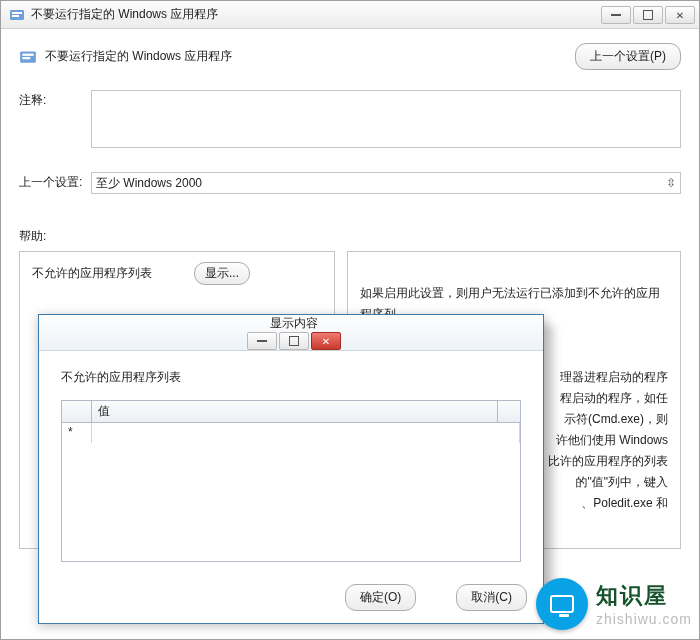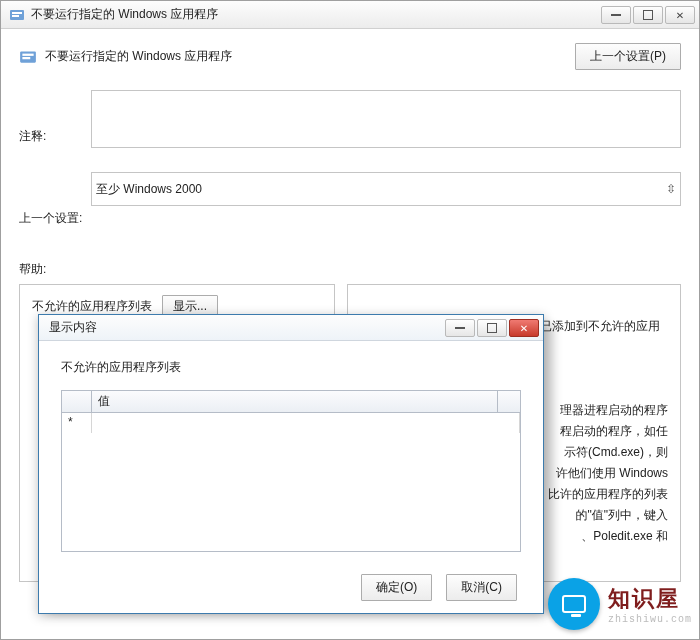--- a/index.html
+++ b/index.html
@@ -11,76 +11,76 @@
   .titlebar .ticon { width: 16px; height: 16px; margin-right: 6px; }
   .titlebar .ttxt { flex: 1; }
   .winbtns { display: flex; gap: 2px; }
   .wbtn { width: 30px; height: 18px; border: 1px solid #b9b9b9; background: linear-gradient(#fefefe,#e6e6e6); border-radius: 2px; display: flex; align-items: center; justify-content: center; cursor: default; }
 
   .body { padding: 14px 18px 12px 18px; }
 
   .hdr { display: flex; align-items: center; margin-bottom: 20px; }
   .hdr .hicon { width: 18px; height: 18px; margin-right: 8px; }
   .hdr .hnav { margin-left: auto; display: flex; gap: 10px; }
-  .btn { background: linear-gradient(#fdfdfd,#ececec); border: 1px solid #acacac; border-radius: 1px; padding: 4px 14px; cursor: default; }
+  .btn { background: linear-gradient(#fdfdfd,#ececec); border: 1px solid #acacac; border-radius: 11px; padding: 4px 14px; cursor: default; margin-left: 32px; }
   .btn.sm { padding: 2px 10px; }
 
   .cfgrow { display: flex; }
   .radiocol { width: 90px; }
   .radiocol label { display: flex; align-items: center; gap: 5px; margin-bottom: 14px; cursor: default; }
   .radiocol .u { text-decoration: underline; }
   .radiocol input[type=radio]{ width:14px; height:14px; }
 
   .fieldcol { flex: 1; display: grid; grid-template-columns: 72px 1fr; row-gap: 24px; align-items: start; }
-  .fieldcol .lbl { padding-top: 2px; margin-top: 36px; }
+  .fieldcol .lbl { padding-top: 2px; }
   .ta { width: 100%; height: 58px; border: 1px solid #c5c5c5; resize: none; background:#fff; }
-  .sel { width: 100%; height: 34px; border: 1px solid #c5c5c5; padding: 2px 4px; background:#fff; display:flex; align-items:center; }
+  .sel { width: 100%; height: 22px; border: 1px solid #c5c5c5; padding: 2px 4px; background:#fff; display:flex; align-items:center; }
   .sel .caret { margin-left:auto; color:#555; }
 
   .sectionlabels { display: flex; margin-top: 34px; margin-bottom: 6px; }
   .sectionlabels .l { width: 316px; }
   .panes { display: flex; gap: 12px; }
   .pane { border: 1px solid #c5c5c5; padding: 10px 12px; background:#fff; }
   .pane.left { width: 316px; height: 298px; }
   .pane.right { flex:1; height: 298px; line-height: 1.75; overflow:hidden; }
   .pane.left .row { display:flex; align-items:center; gap:10px; }
 
   
   .overlay-shadow { position:absolute; left:48px; top:324px; width:506px; height:290px; background:rgba(0,0,0,0.18); filter:blur(4px); border-radius:6px; }
   .modal { position: absolute; left: 38px; top: 314px; width: 506px; background:#fff; border:1px solid #3d7bad; box-shadow: 0 2px 10px rgba(0,0,0,0.25); }
-  .modal .mtitle { height: 26px; background: linear-gradient(#fdfdfd,#eef3f8); border-bottom:1px solid #cfd6de; display:flex; align-items:center; padding:0 4px 0 10px; }
+  .modal .mtitle { height: 36px; background: linear-gradient(#fdfdfd,#eef3f8); border-bottom:1px solid #cfd6de; display:flex; align-items:center; padding:0 4px 0 10px;flex-direction:column; }
   .modal .mtitle .ttxt { flex:1; }
   .modal .mbtns { display:flex; gap:2px; }
   .modal .mb { width:30px; height:18px; border:1px solid #b9b9b9; background:linear-gradient(#fefefe,#e6e6e6); border-radius:2px; display:flex; align-items:center; justify-content:center; }
   .modal .mb.close { background:linear-gradient(#f07a72,#c83a2c); border-color:#9e2e22; color:#fff; }
   .modal .mbody { padding: 18px 22px 12px 22px; }
   .modal .grid { margin-top:14px; border:1px solid #b5bcc7; background:#fff; height:162px; }
   .modal .ghdr { display:flex; background:linear-gradient(#fbfbfd,#ebeff4); border-bottom:1px solid #b5bcc7; height:22px; }
   .modal .ghdr .gc { border-right:1px solid #b5bcc7; padding:2px 6px; }
   .modal .ghdr .gc.c0{ width:30px; }
   .modal .ghdr .gc.c1{ flex:1; }
   .modal .ghdr .gc.c2{ width:22px; border-right:0; }
   .modal .grow { display:flex; height:20px; }
   .modal .grow .gc{ border-right:1px solid #d6d6d6; padding:2px 6px; }
   .modal .grow .gc.c0{ width:30px; }
   .modal .grow .gc.c1{ flex:1; }
-  .modal .mfooter { display:flex; justify-content:flex-end; gap:14px; padding:10px 26px 12px 0; }
+  .modal .mfooter { display:flex; justify-content:flex-end; gap:8px; padding:10px 16px 12px 0; }
 
   .sq { width:10px;height:10px;border:1.5px solid #555; display:inline-block; }
   .minus { width:10px;height:2px;background:#555; display:inline-block; }
   .x::before{content:"✕"; font-size:10px; color:#444;}
   .modal .mb.close .x::before{ color:#fff; }
 
   
   .wm { position:absolute; right:8px; bottom:10px; display:flex; align-items:center; gap:8px; }
   .wm .circ{ width:52px;height:52px;border-radius:50%;background:#0aa2e6; display:flex;align-items:center;justify-content:center; box-shadow:0 2px 4px rgba(0,0,0,.25);}
   .wm .mon{ width:24px;height:18px;border:2.5px solid #fff;border-radius:3px; position:relative;}
   .wm .mon::after{content:"";position:absolute;bottom:-6px;left:7px;width:10px;height:3px;background:#fff;border-radius:1px;}
-  .wm .txt1{font-size:22px;font-weight:600;color:#7f1d1d;letter-spacing:2px;}
-  .wm .txt2{font-size:10px;color:#bbb;letter-spacing:1px;font-family:Liberation Mono, monospace;}
+  .wm .txt1{font-size:22px;font-weight:600;color:#14532d;letter-spacing:2px;}
+  .wm .txt2{font-size:14px;color:#bbb;letter-spacing:1px;}
 </style>
 </head>
 <body>
 
 <div class="win">
   <div class="titlebar">
     <svg class="ticon" viewBox="0 0 16 16">
         <rect x="1" y="3" width="14" height="10" rx="1" fill="#6fa1d8"></rect>
         <rect x="3" y="5" width="10" height="2" fill="#fff"></rect>
         <rect x="3" y="8" width="7" height="2" fill="#fff"></rect>

